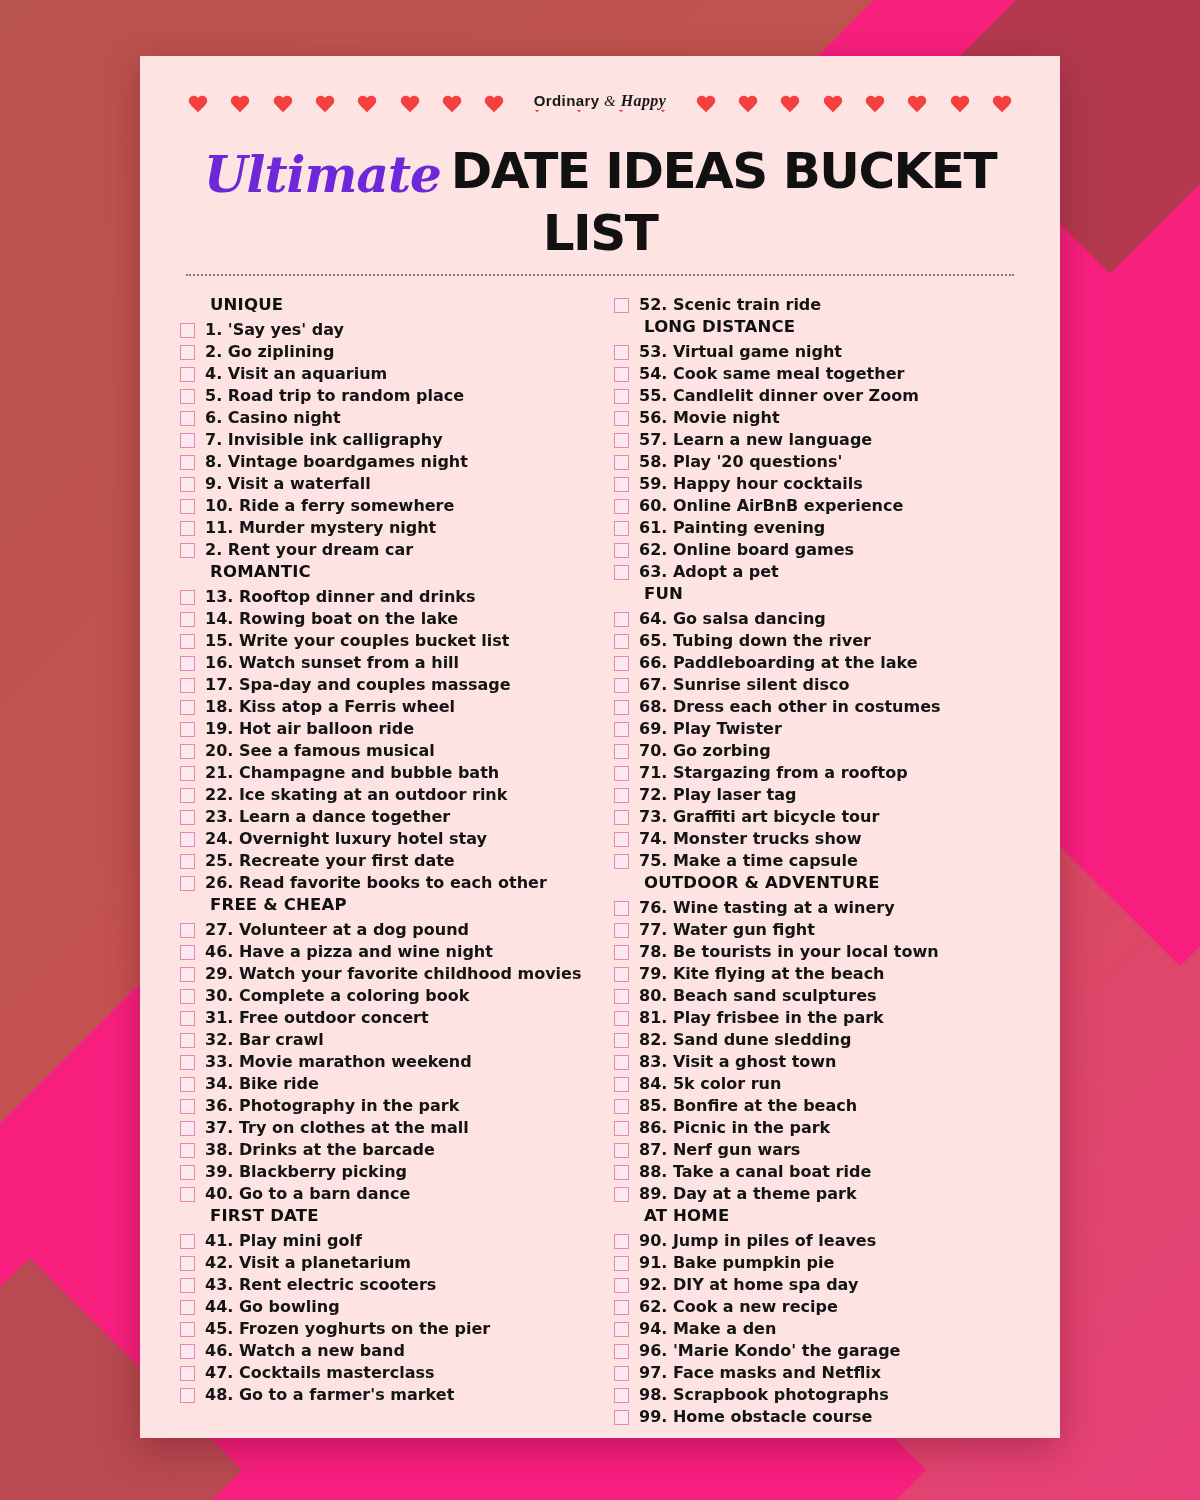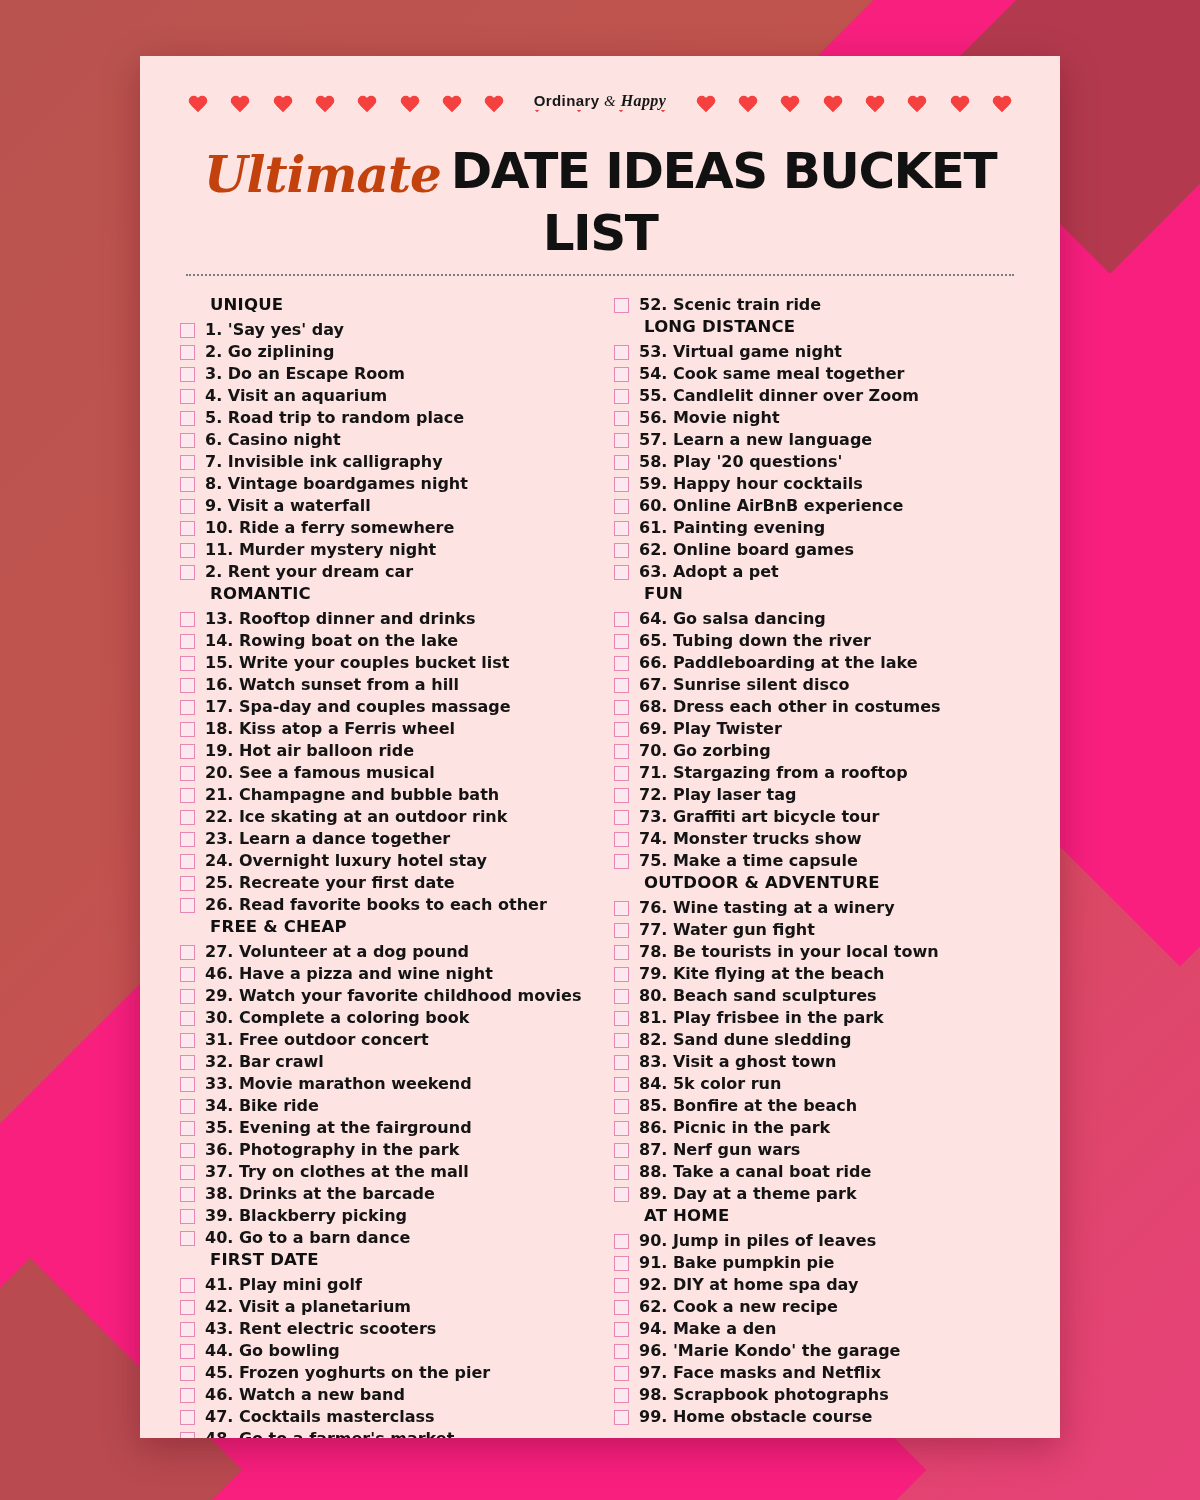--- a/index.html
+++ b/index.html
@@ -142,21 +142,21 @@
   .title-row {
     margin-top: 6px;
     text-align: center;
     padding: 0 40px;
   }
   .title-script {
     font-family: "DejaVu Serif", serif;
     font-style: italic;
     font-weight: 700;
     font-size: 50px;
-    color: #c2410c;
+    color: #6d28d9;
     letter-spacing: -1px;
     vertical-align: -4px;
     margin-right: 10px;
   }
   .title-bold {
     font-family: "DejaVu Sans", sans-serif;
     font-weight: 700;
     font-size: 50px;
     letter-spacing: -1.5px;
     color: #111;
@@ -262,24 +262,20 @@
         <div class="item">
           <span class="cb"></span>
           <span class="item-label">1. 'Say yes' day</span>
         </div>
         <div class="item">
           <span class="cb"></span>
           <span class="item-label">2. Go ziplining</span>
         </div>
         <div class="item">
           <span class="cb"></span>
-          <span class="item-label">3. Do an Escape Room</span>
-        </div>
-        <div class="item">
-          <span class="cb"></span>
           <span class="item-label">4. Visit an aquarium</span>
         </div>
         <div class="item">
           <span class="cb"></span>
           <span class="item-label">5. Road trip to random place</span>
         </div>
         <div class="item">
           <span class="cb"></span>
           <span class="item-label">6. Casino night</span>
         </div>
@@ -389,24 +385,20 @@
           <span class="cb"></span>
           <span class="item-label">32. Bar crawl</span>
         </div>
         <div class="item">
           <span class="cb"></span>
           <span class="item-label">33. Movie marathon weekend</span>
         </div>
         <div class="item">
           <span class="cb"></span>
           <span class="item-label">34. Bike ride</span>
-        </div>
-        <div class="item">
-          <span class="cb"></span>
-          <span class="item-label">35. Evening at the fairground</span>
         </div>
         <div class="item">
           <span class="cb"></span>
           <span class="item-label">36. Photography in the park</span>
         </div>
         <div class="item">
           <span class="cb"></span>
           <span class="item-label">37. Try on clothes at the mall</span>
         </div>
         <div class="item">

